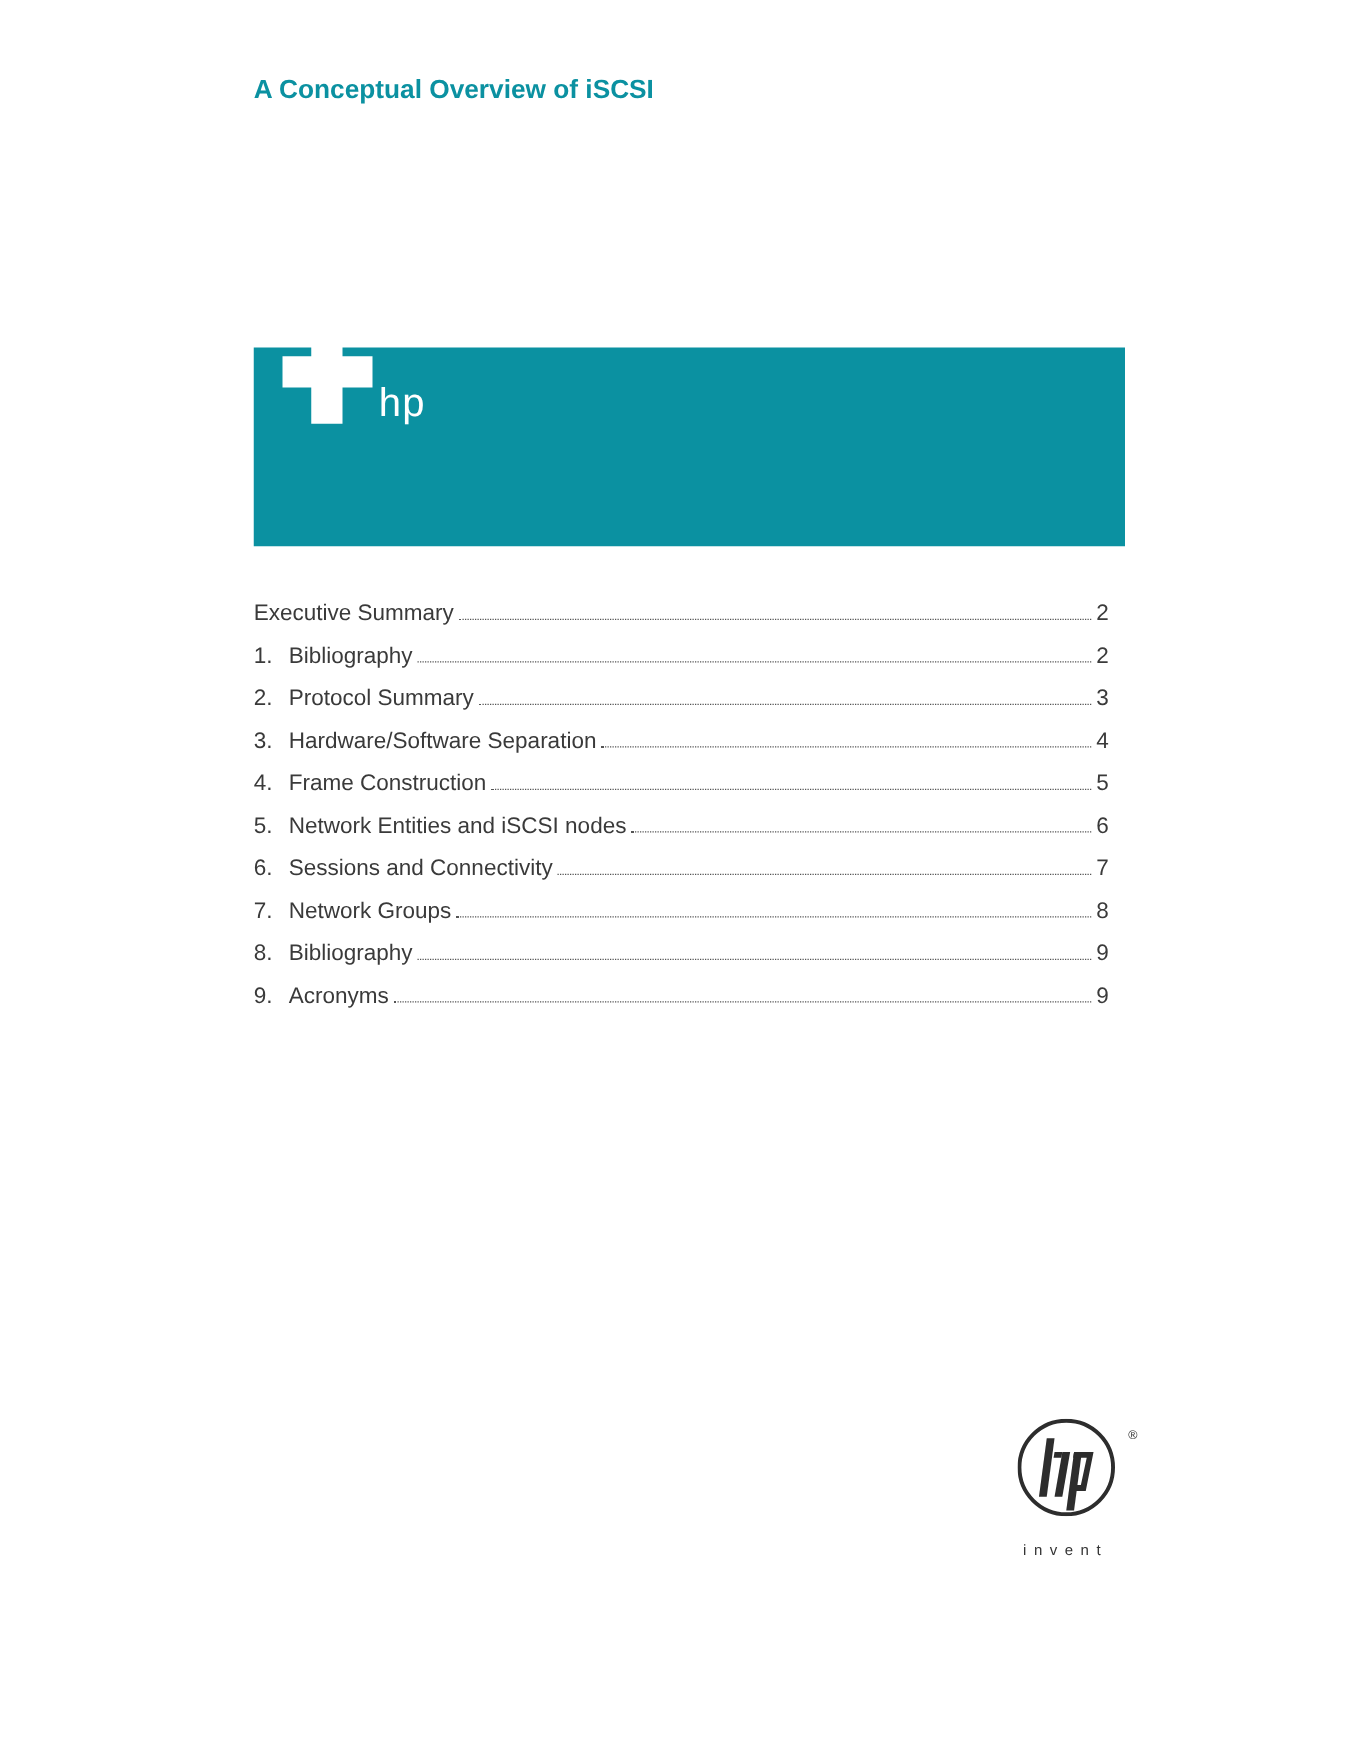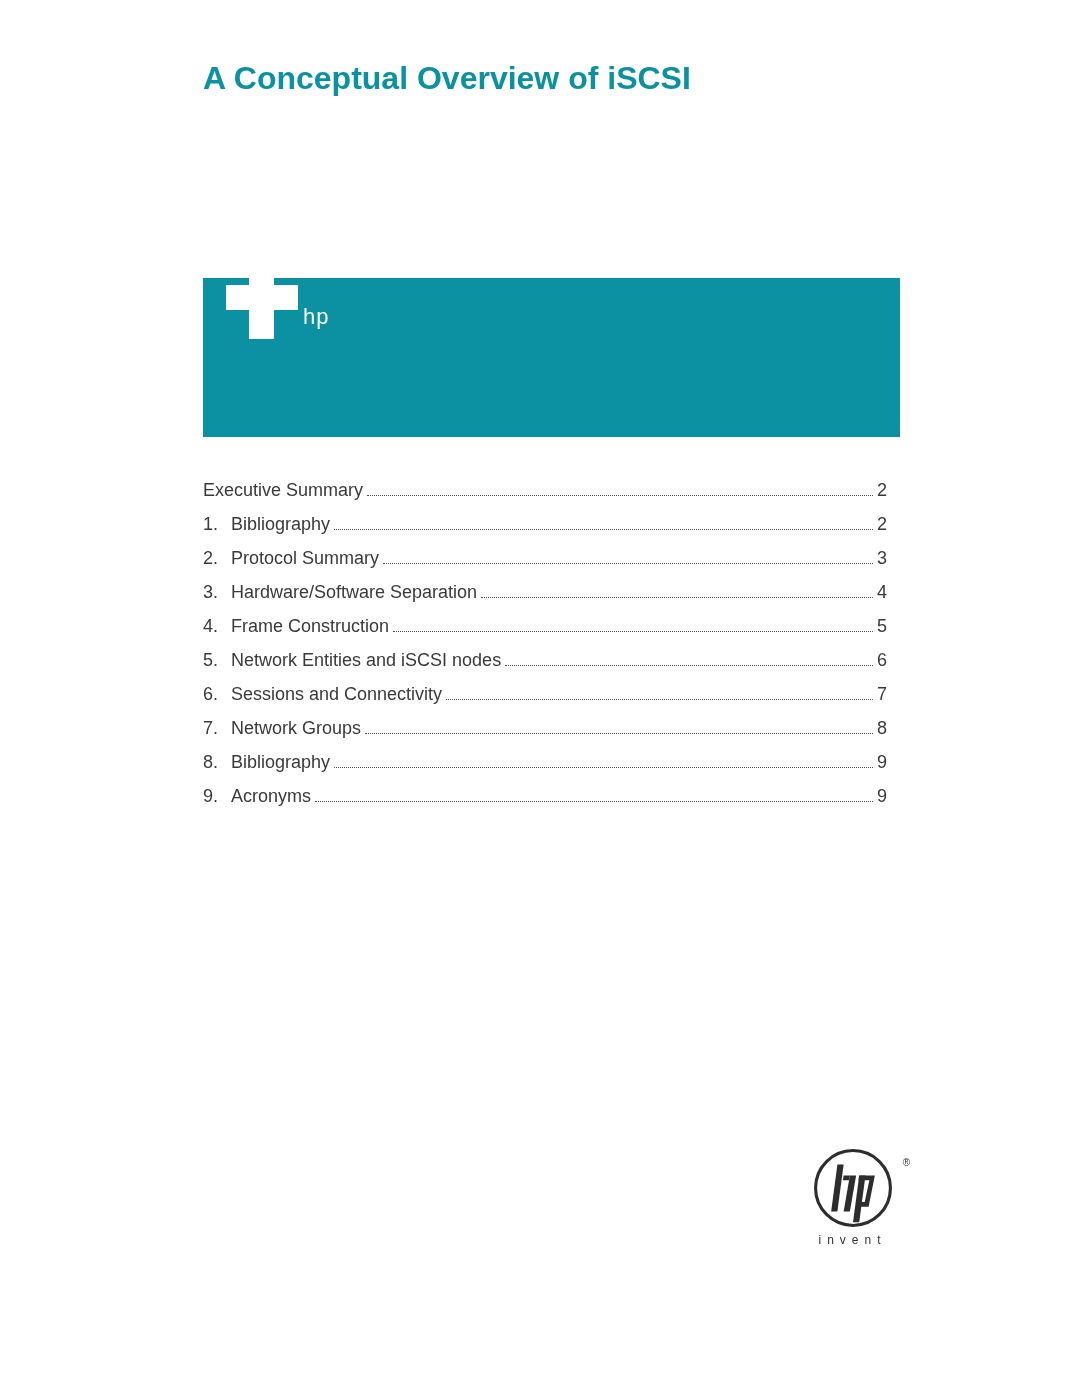--- a/index.html
+++ b/index.html
@@ -14,21 +14,21 @@
   }
   .page {
     position: relative;
     width: 1080px;
     height: 1397px;
   }
   .title {
     position: absolute;
     left: 203px;
     top: 60px;
-    font-size: 32px;
+    font-size: 21px;
     font-weight: bold;
     color: #0b91a1;
   }
   .banner {
     position: absolute;
     left: 203px;
     top: 278px;
     width: 697px;
     height: 159px;
     background: #0b91a1;
@@ -57,21 +57,21 @@
     top: 28px;
     width: 72px;
     height: 25px;
   }
   .banner .hp {
     position: absolute;
     left: 100px;
     top: 26px;
     color: #ffffff;
     font-family: Arial, Helvetica, sans-serif;
-    font-size: 22px;
+    font-size: 32px;
     font-weight: normal;
     letter-spacing: 1px;
   }
   .toc {
     position: absolute;
     left: 203px;
     top: 480px;
     width: 684px;
     font-size: 18px;
     color: #3a3a3a;
@@ -108,21 +108,21 @@
   }
   .footer-logo svg { display: block; margin: 0 auto; }
   .footer-logo .reg {
     position: absolute;
     right: -10px;
     top: 8px;
     font-size: 10px;
     color: #333;
   }
   .footer-logo .invent {
-    margin-top: 6px;
+    margin-top: 20px;
     font-size: 12px;
     letter-spacing: 6px;
     color: #333;
     text-align: center;
   }
 </style>
 </head>
 <body>
 
 <div class="page">

